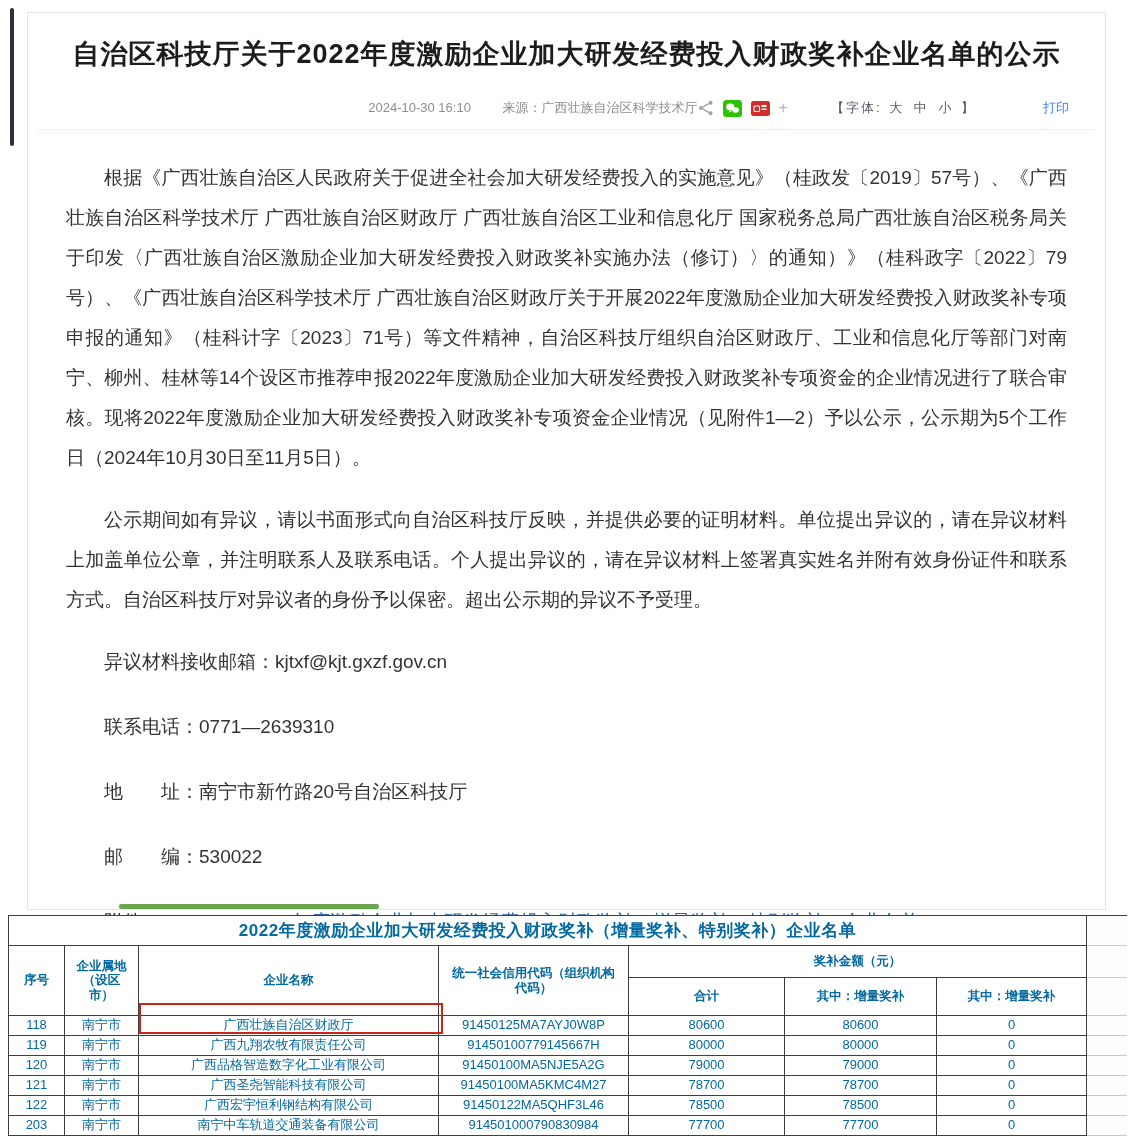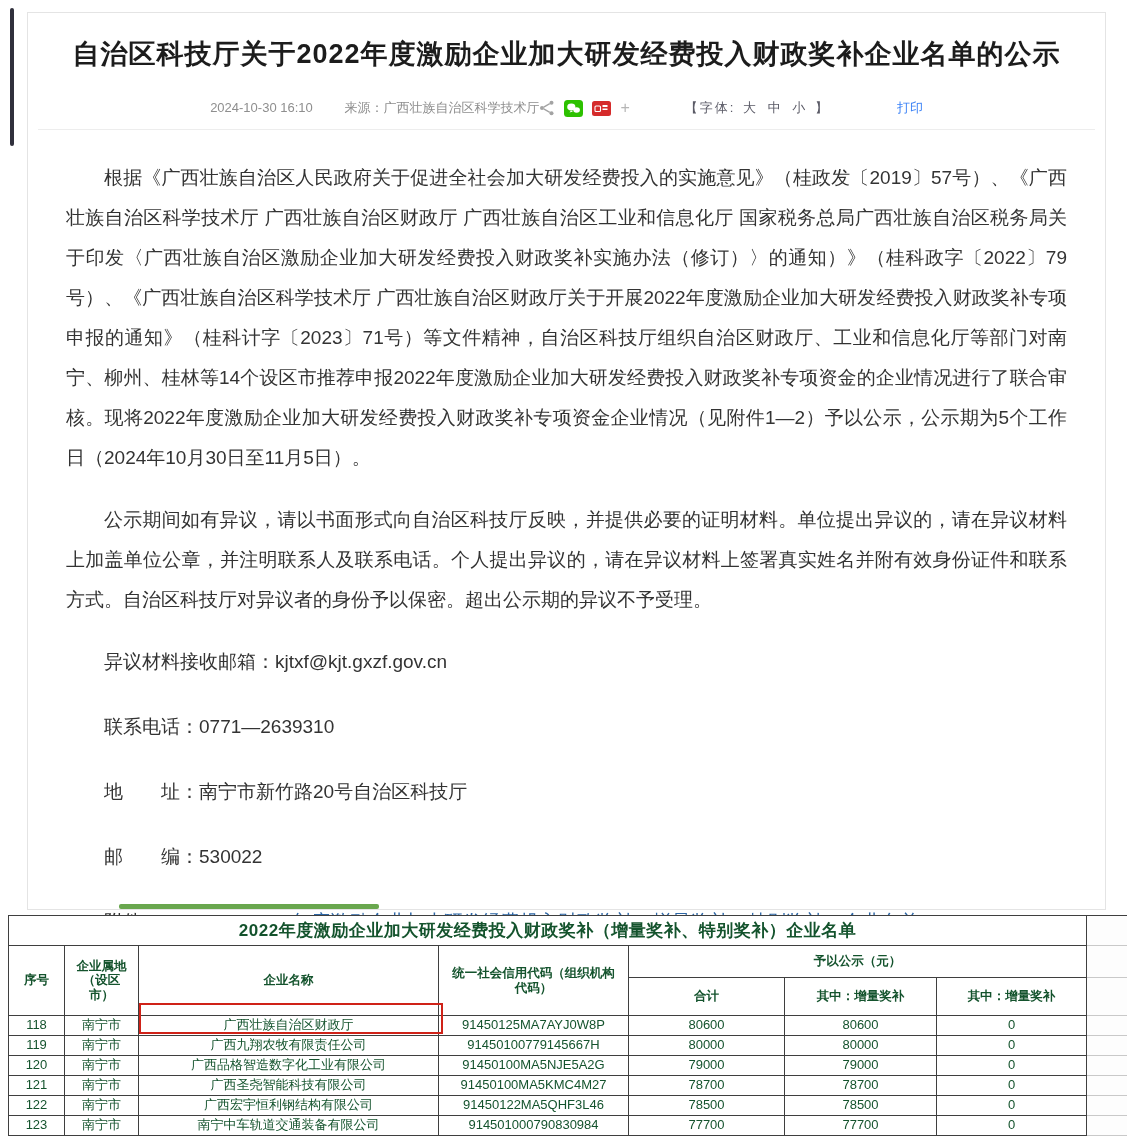--- a/index.html
+++ b/index.html
@@ -11,27 +11,27 @@
   .left-accent { position:absolute; left:10px; top:8px; width:4px; height:138px;
     background:#30303c; border-radius:2px; }
 
   
   .article-box { position:absolute; left:27px; top:12px; width:1079px; height:898px;
     background:#fff; border:1px solid #e4e4e4; }
 
   h1.page-title { margin:24px 40px 0; text-align:center; font-size:27px; font-weight:bold;
     color:#1c1c1c; letter-spacing:1px; line-height:34px; }
 
-  .meta-row { margin:28px 36px 0 36px; display:flex; justify-content:center;
+  .meta-row { margin:28px 36px 0 36px; display:flex; justify-content:flex-end;
     align-items:center; font-size:13px; color:#8e8e8e; }
   .meta-left span.dt { margin-right:28px; }
   .meta-right { display:flex; align-items:center; gap:9px; color:#9a9a9a; }
   .icon { display:inline-flex; align-items:center; justify-content:center; cursor:pointer; }
   .icon.plus { font-size:16px; color:#b5b5b5; }
-  .font-ctrl { margin-left:46px; color:#5a5a66; letter-spacing:2px; }
+  .font-ctrl { margin-left:34px; color:#5a5a66; letter-spacing:2px; }
   .font-ctrl a { color:#5a5a66; text-decoration:none; cursor:pointer; margin:0 2px; }
   .print-btn { margin-left:58px; color:#3b82f6; cursor:pointer; }
 
   .divider { margin:12px 10px 0; border-bottom:1px solid #ededed; }
 
   .body-text { padding:28px 38px 12px; }
   .body-text p { font-size:19px; line-height:40px; color:#333; text-align:justify;
     text-indent:2em; }
   p.body-para { margin-bottom:22px; }
   p.contact-line { margin-bottom:25px; }
@@ -41,21 +41,21 @@
 
   
   .green-bar { position:absolute; left:119px; top:904px; width:260px; height:5px;
     background:var(--green_bar,#69a74e); border-radius:2px; }
 
   
   .xls-table { position:absolute; left:8px; top:915px; display:grid;
     grid-template-columns:56px 74px 300px 190px 156px 152px 150px 40px;
     grid-template-rows:30px 32px 38px repeat(6,20px);
     background:#fff; border-top:1px solid #3f3f3f; border-left:1px solid #3f3f3f;
-    color:#14532d; }
+    color:#0369a1; }
   .cell { display:flex; align-items:center; justify-content:center; text-align:center;
     border-right:1px solid #3f3f3f; border-bottom:1px solid #3f3f3f;
     font-size:13px; line-height:1.15; padding:1px 2px; }
   .cell.ghost { border-right:none; border-bottom:1px solid #c9c9c9; background:#fdfdfd; }
   .cell.ghost-title { border-right:none; border-bottom:1px solid #c9c9c9; background:#fdfdfd; }
   .t-title { grid-column:1/8; grid-row:1; font-size:17px; font-weight:bold; letter-spacing:0.5px; }
   .h { font-weight:bold; font-size:12.5px; }
   .h-index { grid-column:1; grid-row:2/4; }
   .h-region { grid-column:2; grid-row:2/4; padding:0 6px; }
   .h-company { grid-column:3; grid-row:2/4; }
@@ -150,21 +150,21 @@
   <div class="green-bar"></div>
 
   <div class="xls-table">
     <div class="cell t-title">2022年度激励企业加大研发经费投入财政奖补（增量奖补、特别奖补）企业名单</div>
     <div class="cell ghost-title"></div>
 
     <div class="cell h h-index">序号</div>
     <div class="cell h h-region">企业属地（设区市）</div>
     <div class="cell h h-company">企业名称</div>
     <div class="cell h h-code">统一社会信用代码（组织机构代码）</div>
-    <div class="cell h h-amount">予以公示（元）</div>
+    <div class="cell h h-amount">奖补金额（元）</div>
     <div class="cell ghost g-r2"></div>
     <div class="cell h h-total">合计</div>
     <div class="cell h h-inc">其中：增量奖补</div>
     <div class="cell h h-spec">其中：增量奖补</div>
     <div class="cell ghost g-r3"></div>
 
     <div class="cell">118</div>
     <div class="cell">南宁市</div>
     <div class="cell">广西壮族自治区财政厅</div>
     <div class="cell">91450125MA7AYJ0W8P</div>
@@ -202,21 +202,21 @@
 
     <div class="cell">122</div>
     <div class="cell">南宁市</div>
     <div class="cell">广西宏宇恒利钢结构有限公司</div>
     <div class="cell">91450122MA5QHF3L46</div>
     <div class="cell">78500</div>
     <div class="cell">78500</div>
     <div class="cell">0</div>
     <div class="cell ghost"></div>
 
-    <div class="cell">123</div>
+    <div class="cell">203</div>
     <div class="cell">南宁市</div>
     <div class="cell">南宁中车轨道交通装备有限公司</div>
     <div class="cell">914501000790830984</div>
     <div class="cell">77700</div>
     <div class="cell">77700</div>
     <div class="cell">0</div>
     <div class="cell ghost"></div>
   </div>
 
   <div class="red-highlight"></div>

